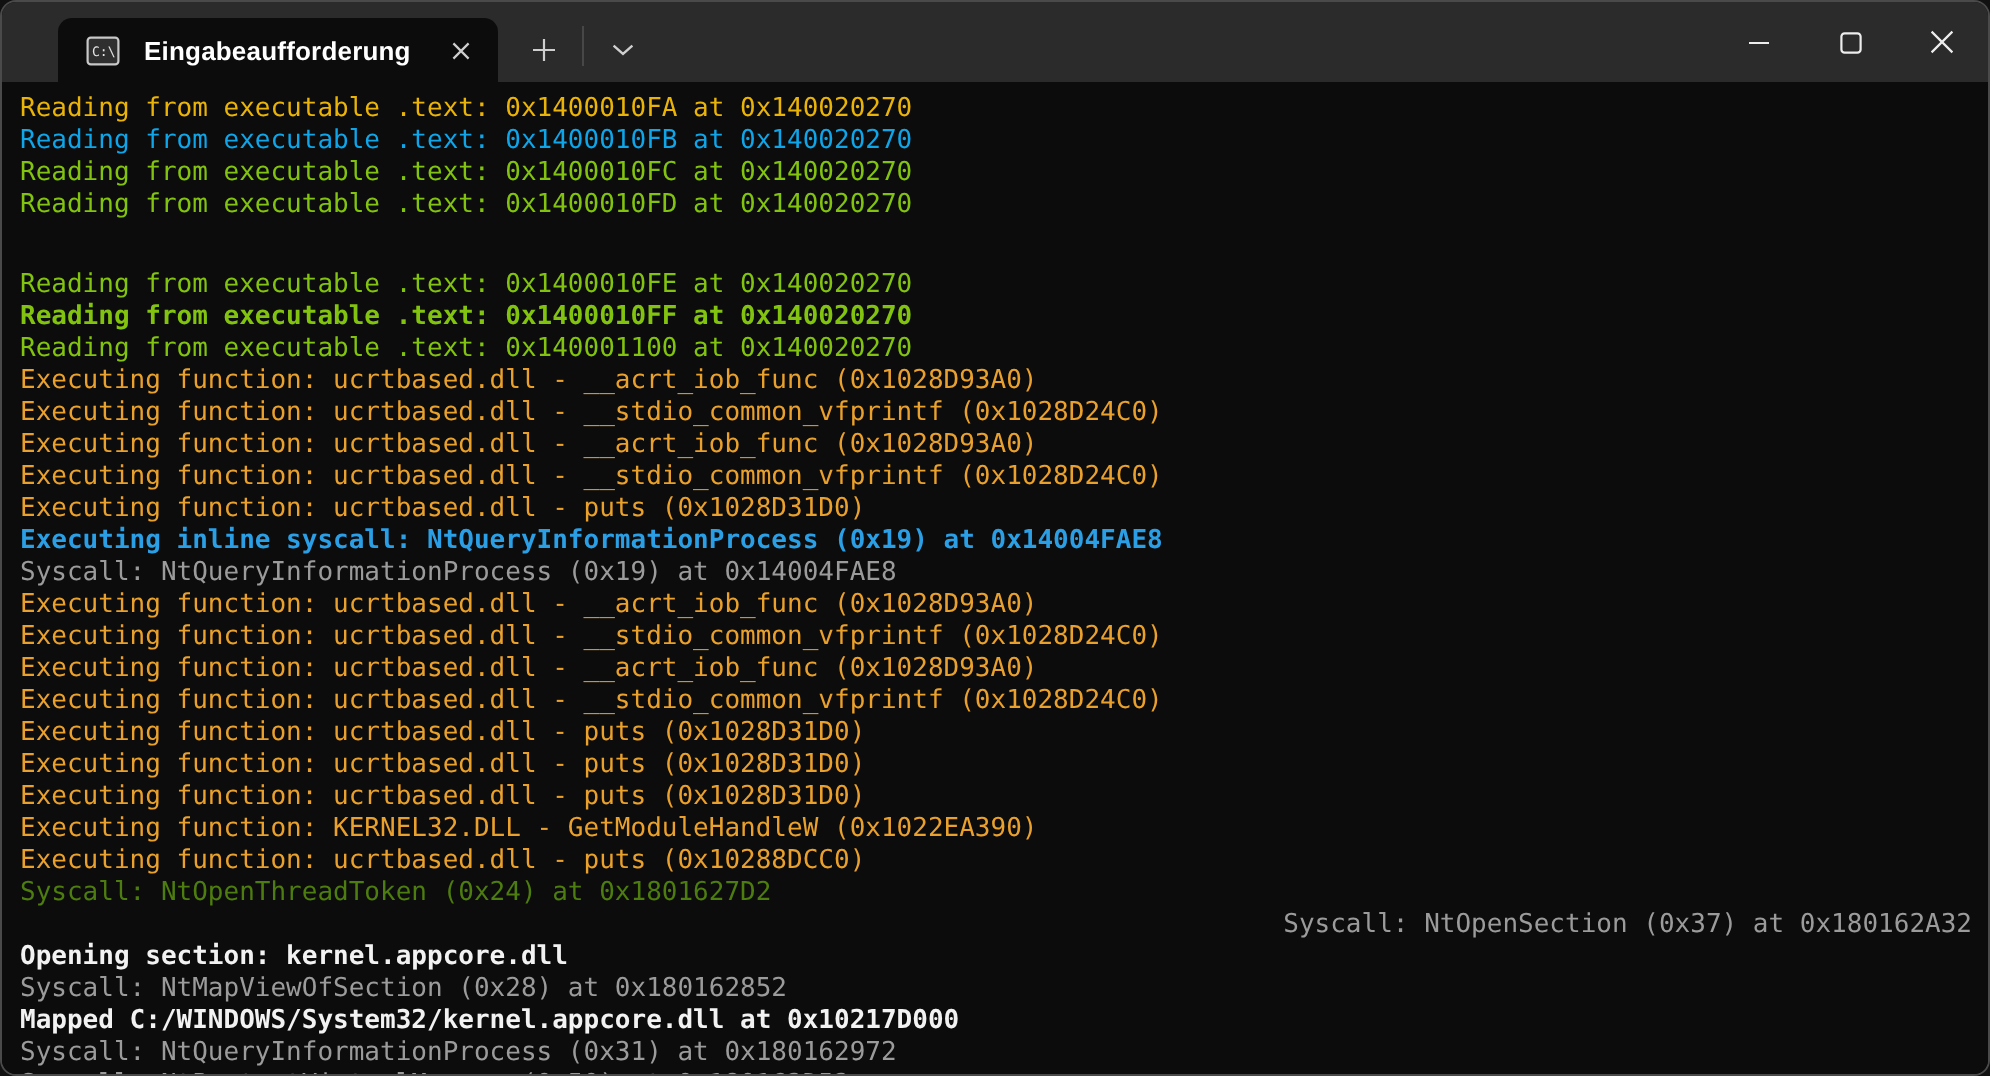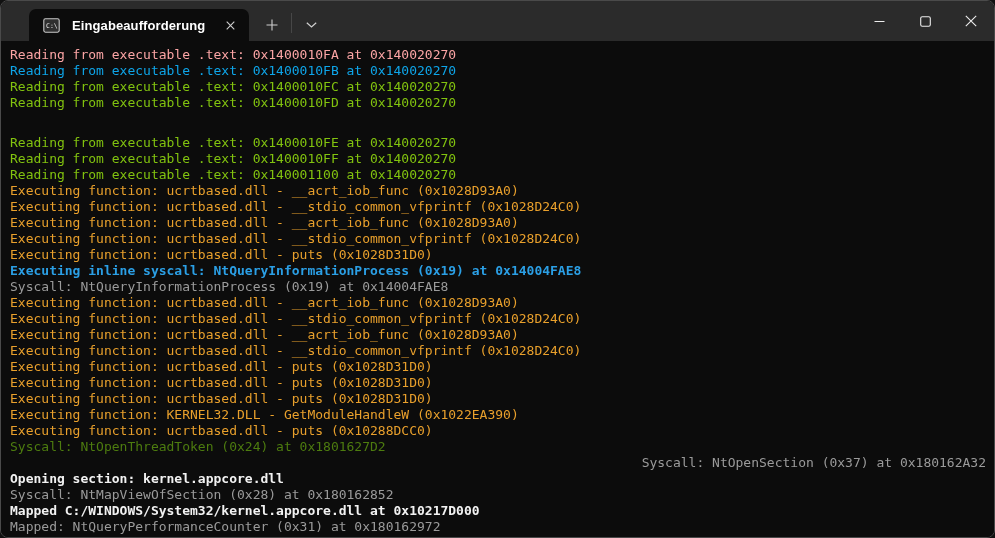--- a/index.html
+++ b/index.html
@@ -103,26 +103,26 @@
       </button>
       <button class="win-btn">
         <svg width="12" height="12" viewBox="0 0 12 12">
           <path d="M0.8 0.8 L11.2 11.2 M11.2 0.8 L0.8 11.2" stroke="#ededed" stroke-width="1.1" fill="none"></path>
         </svg>
       </button>
     </div>
   </div>
 
   <div class="terminal" id="terminal">
-      <div class="term-line" style="color: #fca5a5; font-weight: normal;">Reading from executable .text: 0x1400010FA at 0x140020270</div>
+      <div class="term-line" style="color: #eab308; font-weight: normal;">Reading from executable .text: 0x1400010FA at 0x140020270</div>
       <div class="term-line" style="color: #0ea5e9; font-weight: normal;">Reading from executable .text: 0x1400010FB at 0x140020270</div>
       <div class="term-line" style="color: rgb(130, 195, 15); font-weight: normal;">Reading from executable .text: 0x1400010FC at 0x140020270</div>
       <div class="term-line" style="color: rgb(130, 195, 15); font-weight: normal;">Reading from executable .text: 0x1400010FD at 0x140020270</div>
       <div class="term-line" style="color: rgb(130, 195, 15); font-weight: normal; margin-top: 24px;">Reading from executable .text: 0x1400010FE at 0x140020270</div>
-      <div class="term-line" style="color: rgb(130, 195, 15); font-weight: normal;">Reading from executable .text: 0x1400010FF at 0x140020270</div>
+      <div class="term-line" style="color: rgb(130, 195, 15); font-weight: bold;">Reading from executable .text: 0x1400010FF at 0x140020270</div>
       <div class="term-line" style="color: rgb(130, 195, 15); font-weight: normal;">Reading from executable .text: 0x140001100 at 0x140020270</div>
       <div class="term-line" style="color: rgb(233, 160, 44); font-weight: normal;">Executing function: ucrtbased.dll - __acrt_iob_func (0x1028D93A0)</div>
       <div class="term-line" style="color: rgb(233, 160, 44); font-weight: normal;">Executing function: ucrtbased.dll - __stdio_common_vfprintf (0x1028D24C0)</div>
       <div class="term-line" style="color: rgb(233, 160, 44); font-weight: normal;">Executing function: ucrtbased.dll - __acrt_iob_func (0x1028D93A0)</div>
       <div class="term-line" style="color: rgb(233, 160, 44); font-weight: normal;">Executing function: ucrtbased.dll - __stdio_common_vfprintf (0x1028D24C0)</div>
       <div class="term-line" style="color: rgb(233, 160, 44); font-weight: normal;">Executing function: ucrtbased.dll - puts (0x1028D31D0)</div>
       <div class="term-line" style="color: rgb(43, 159, 229); font-weight: bold;">Executing inline syscall: NtQueryInformationProcess (0x19) at 0x14004FAE8</div>
       <div class="term-line" style="color: rgb(155, 155, 155); font-weight: normal;">Syscall: NtQueryInformationProcess (0x19) at 0x14004FAE8</div>
       <div class="term-line" style="color: rgb(233, 160, 44); font-weight: normal;">Executing function: ucrtbased.dll - __acrt_iob_func (0x1028D93A0)</div>
       <div class="term-line" style="color: rgb(233, 160, 44); font-weight: normal;">Executing function: ucrtbased.dll - __stdio_common_vfprintf (0x1028D24C0)</div>
@@ -131,17 +131,17 @@
       <div class="term-line" style="color: rgb(233, 160, 44); font-weight: normal;">Executing function: ucrtbased.dll - puts (0x1028D31D0)</div>
       <div class="term-line" style="color: rgb(233, 160, 44); font-weight: normal;">Executing function: ucrtbased.dll - puts (0x1028D31D0)</div>
       <div class="term-line" style="color: rgb(233, 160, 44); font-weight: normal;">Executing function: ucrtbased.dll - puts (0x1028D31D0)</div>
       <div class="term-line" style="color: rgb(233, 160, 44); font-weight: normal;">Executing function: KERNEL32.DLL - GetModuleHandleW (0x1022EA390)</div>
       <div class="term-line" style="color: rgb(233, 160, 44); font-weight: normal;">Executing function: ucrtbased.dll - puts (0x10288DCC0)</div>
       <div class="term-line" style="color: #4d7c0f; font-weight: normal;">Syscall: NtOpenThreadToken (0x24) at 0x1801627D2</div>
       <div class="term-line" style="color: rgb(155, 155, 155); font-weight: normal; text-align: right;">Syscall: NtOpenSection (0x37) at 0x180162A32</div>
       <div class="term-line" style="color: rgb(242, 242, 242); font-weight: bold;">Opening section: kernel.appcore.dll</div>
       <div class="term-line" style="color: rgb(155, 155, 155); font-weight: normal;">Syscall: NtMapViewOfSection (0x28) at 0x180162852</div>
       <div class="term-line" style="color: rgb(242, 242, 242); font-weight: bold;">Mapped C:/WINDOWS/System32/kernel.appcore.dll at 0x10217D000</div>
-      <div class="term-line" style="color: rgb(155, 155, 155); font-weight: normal;">Mapped: NtQueryPerformanceCounter (0x31) at 0x180162972</div>
+      <div class="term-line" style="color: rgb(155, 155, 155); font-weight: normal;">Syscall: NtQueryInformationProcess (0x31) at 0x180162972</div>
       <div class="term-line" style="color: rgb(155, 155, 155); font-weight: normal;">Syscall: NtProtectVirtualMemory (0x50) at 0x180162D52</div>
     </div>
 
 </div>
 
 </body></html>

